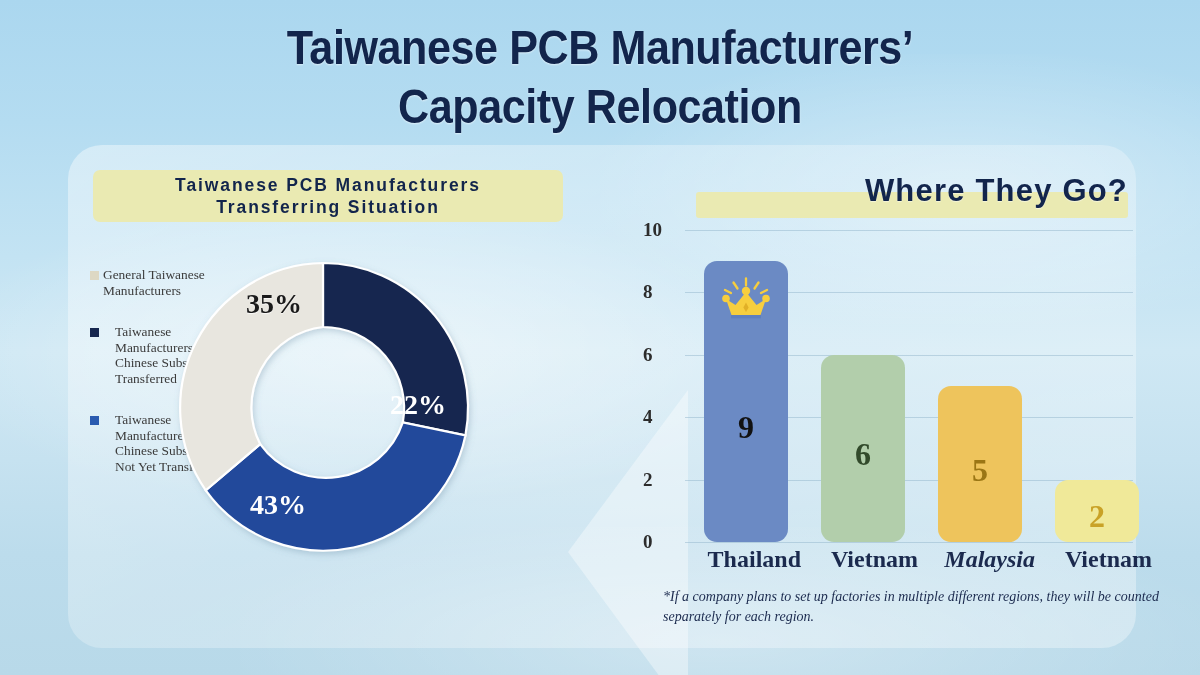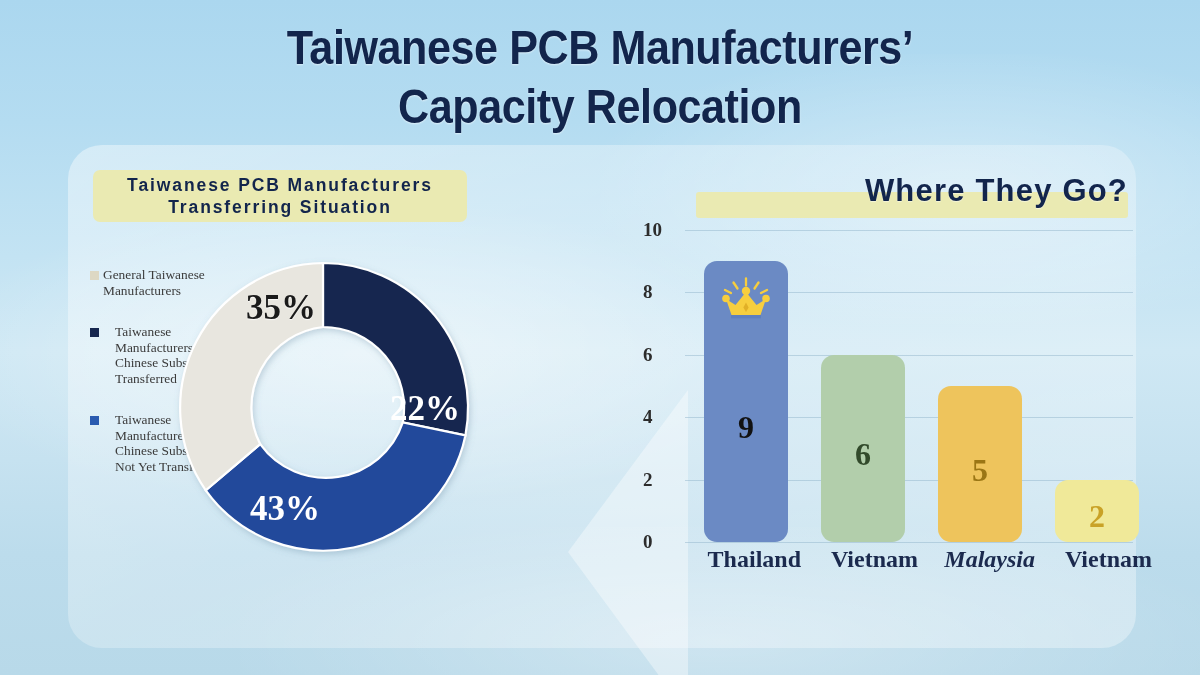--- a/index.html
+++ b/index.html
@@ -88,21 +88,21 @@
     position: absolute;
     left: 0px;
     top: 0px;
     width: 520px;
     height: 503px;
   }
   #donut-title-wrap {
     position: absolute;
     left: 25px;
     top: 25px;
-    width: 374px;
+    width: 470px;
     height: 52px;
   }
   #donut-title-highlight {
     position: absolute;
     left: 0;
     top: 0;
     width: 100%;
     height: 100%;
     background: #eaeab2;
     border-radius: 7px;
@@ -156,21 +156,21 @@
     left: 100px;
     top: 108px;
     width: 310px;
     height: 310px;
   }
   #donut-chart svg { display: block; }
   .donut-pct {
     position: absolute;
     font-family: "Liberation Serif", serif;
     font-weight: bold;
-    font-size: 35px;
+    font-size: 28px;
   }
   #donut-pct-beige {
     left: 78px;
     top: 35px;
     color: #1a1a1a;
     text-shadow: 0 1px 1px rgba(255,255,255,0.8);
   }
   #donut-pct-navy {
     left: 222px;
     top: 136px;
@@ -474,14 +474,15 @@
       </div>
 
       <div id="bar-xlabels">
         <div class="xlabel" style="left:0px;">Thailand</div>
         <div class="xlabel" style="left:117px;">Vietnam</div>
         <div class="xlabel" style="left:234px;font-style:italic;">Malaysia</div>
         <div class="xlabel" style="left:351px;">Vietnam</div>
       </div>
     </div>
 
+    <div id="bar-footnote">*If a company plans to set up factories in multiple different regions, they will be counted separately for each region.</div>
   </div>
 </div>
 
 </body></html>

